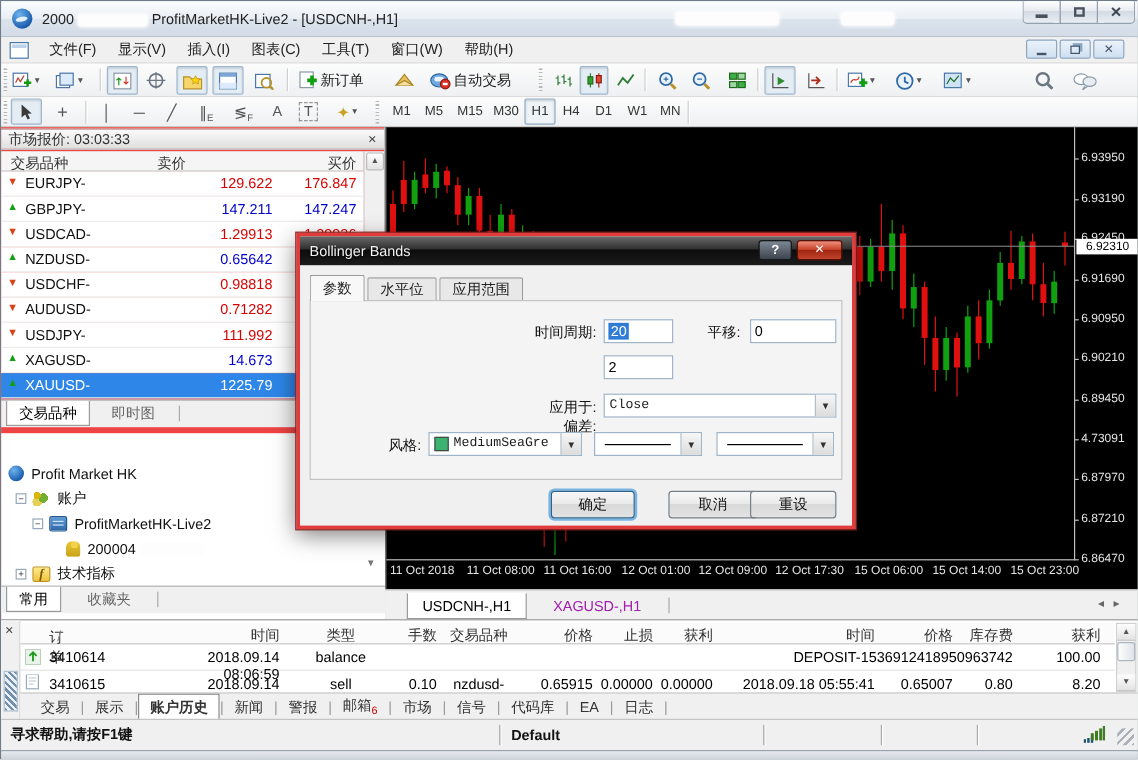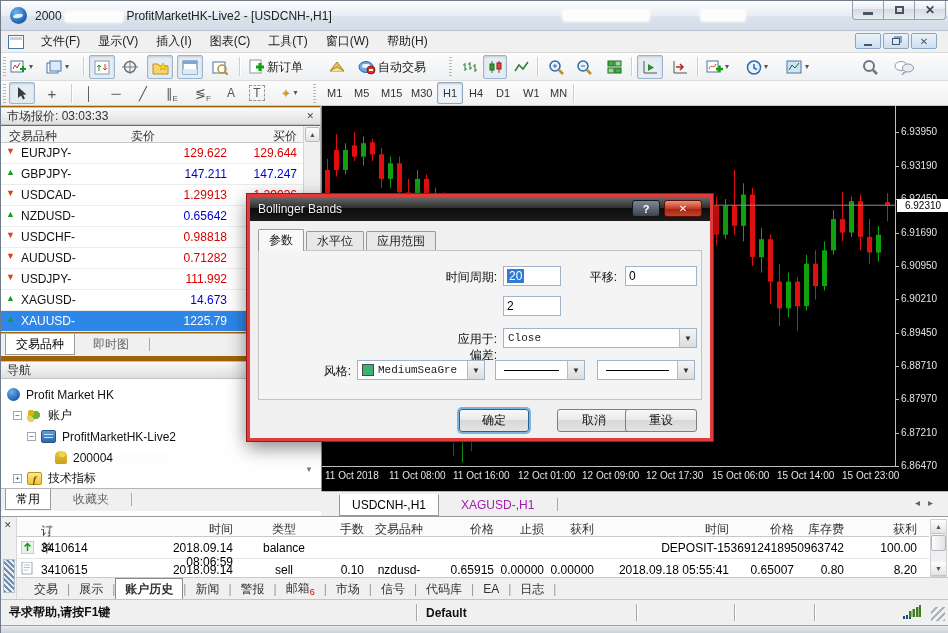--- a/index.html
+++ b/index.html
@@ -52,21 +52,21 @@
   .grip { position:absolute; top:4px; width:3px; height:19px;
     background:repeating-linear-gradient(#b9b9b9 0 1px, transparent 1px 3px); }
   .tool-glyph { font-size:13px; color:#555; line-height:1; }
   .sub { font-size:8px; color:#555; margin-left:-2px; align-self:flex-end; }
   .tf { position:absolute; top:1px; height:22px; padding:0 5px; display:flex; align-items:center;
     color:#333; font-size:11px; border:1px solid transparent; border-radius:2px; }
   .tf.active { background:#eef3f8; border-color:#8fa8bf; box-shadow:inset 0 1px 2px rgba(0,0,0,.18); }
   .tlabel-btn { font-size:12px; color:#333; }
 
   
-  .leftcol { left:0; top:105px; width:320px; height:410px; background:#a16207; border-right:1px solid #b5b5b5; }
+  .leftcol { left:0; top:105px; width:320px; height:410px; background:#ef4444; border-right:1px solid #b5b5b5; }
   .ptitle { position:absolute; left:0; width:320px; height:18px;
     background:linear-gradient(#fafafa,#dfdfdf); border:1px solid #c2c2c2; border-left:none;
     display:flex; align-items:center; padding:0 6px; color:#333; }
   .ptitle .x { margin-left:auto; font-size:9px; color:#444; }
   .mw-header { position:absolute; left:0; top:20px; width:302px; height:17px; background:#f5f5f5;
     border-bottom:1px solid #c9c9c9; color:#333; }
   .mw-header span { position:absolute; top:2px; }
   .mw-scroll { position:absolute; left:302px; top:20px; width:17px; height:206px; background:#f0f0f0; border-left:1px solid #d5d5d5;}
   .mw-scroll .sb { width:15px; height:15px; margin:1px; background:linear-gradient(#fdfdfd,#e3e3e3);
     border:1px solid #b9b9b9; border-radius:2px; font-size:7px; color:#555; display:flex; align-items:center; justify-content:center;}
@@ -475,21 +475,21 @@
       <span style="left:228px;width:68px;text-align:right;">买价</span>
     </div>
     <div class="mw-scroll">
       <div class="sb">▲</div>
     </div>
 
     <div class="qrow t-red down" style="top:37px;">
         <span class="tr-ic">▼</span>
         <span class="sym">EURJPY-</span>
         <span class="sell">129.622</span>
-        <span class="buy">129.644</span>
+        <span class="buy">176.847</span>
       </div>
     <div class="qrow t-blue up" style="top:58px;">
         <span class="tr-ic">▲</span>
         <span class="sym">GBPJPY-</span>
         <span class="sell">147.211</span>
         <span class="buy">147.247</span>
       </div>
     <div class="qrow t-red down" style="top:79px;">
         <span class="tr-ic">▼</span>
         <span class="sym">USDCAD-</span>
@@ -533,23 +533,20 @@
         <span class="buy"></span>
       </div>
 
     <div class="mwtabs">
       <div class="tabbtn mwtab active" style="left:4px;">交易品种</div>
       <div class="tabbtn mwtab" style="left:82px;">即时图</div>
       <div class="tabsep" style="left:148px;"></div>
     </div>
 
     <div class="nav-panel">
-      <div class="ptitle" style="top:0;">
-        <span>导航</span>
-      </div>
       <div class="tree-row" style="top:23px;left:6px;">
         <span class="nicon ni-logo"></span>
         <span>Profit Market HK</span>
       </div>
       <div class="tree-row" style="top:44px;left:12px;">
         <span class="expander">−</span>
         <span class="nicon ni-grp"></span>
         <span>账户</span>
       </div>
       <div class="tree-row" style="top:65px;left:26px;">
@@ -659,21 +656,21 @@
     <div class="axis-v"></div>
     <div class="axis-h"></div>
     <div class="price-axis">
         <div class="plabel" style="top: 20px;">6.93950</div>
         <div class="plabel" style="top: 53.934px;">6.93190</div>
         <div class="plabel" style="top: 86.975px;">6.92450</div>
         <div class="plabel" style="top: 120.909px;">6.91690</div>
         <div class="plabel" style="top: 153.95px;">6.90950</div>
         <div class="plabel" style="top: 186.991px;">6.90210</div>
         <div class="plabel" style="top: 220.925px;">6.89450</div>
-        <div class="plabel" style="top: 253.966px;">6.88710</div>
+        <div class="plabel" style="top: 253.966px;">4.73091</div>
         <div class="plabel" style="top: 287.007px;">6.87970</div>
         <div class="plabel" style="top: 320.941px;">6.87210</div>
         <div class="plabel" style="top: 353.982px;">6.86470</div>
       </div>
     <div class="time-axis">
         <div class="tlabel" style="left: 3px;">11 Oct 2018</div>
         <div class="tlabel" style="left: 67px;">11 Oct 08:00</div>
         <div class="tlabel" style="left: 131px;">11 Oct 16:00</div>
         <div class="tlabel" style="left: 196px;">12 Oct 01:00</div>
         <div class="tlabel" style="left: 260px;">12 Oct 09:00</div>

